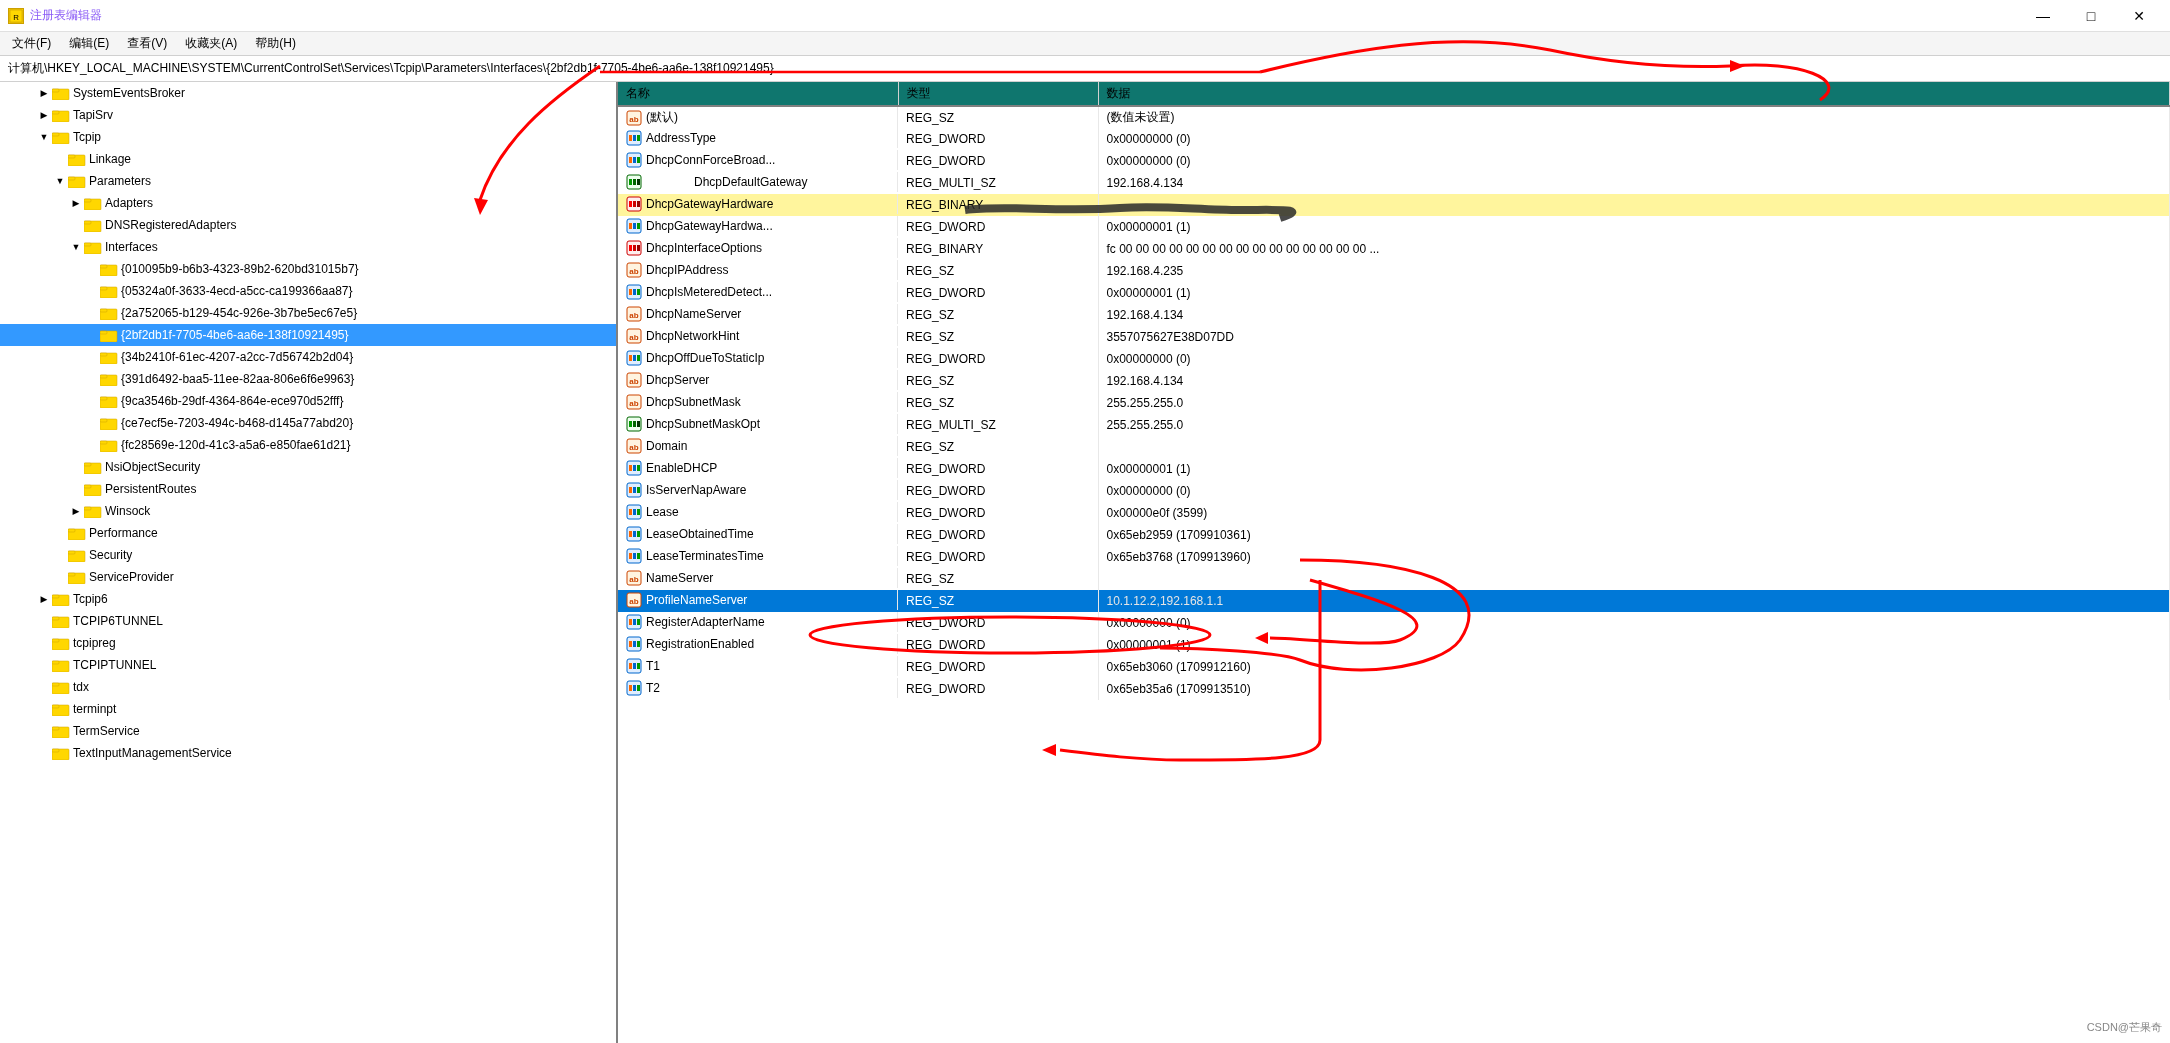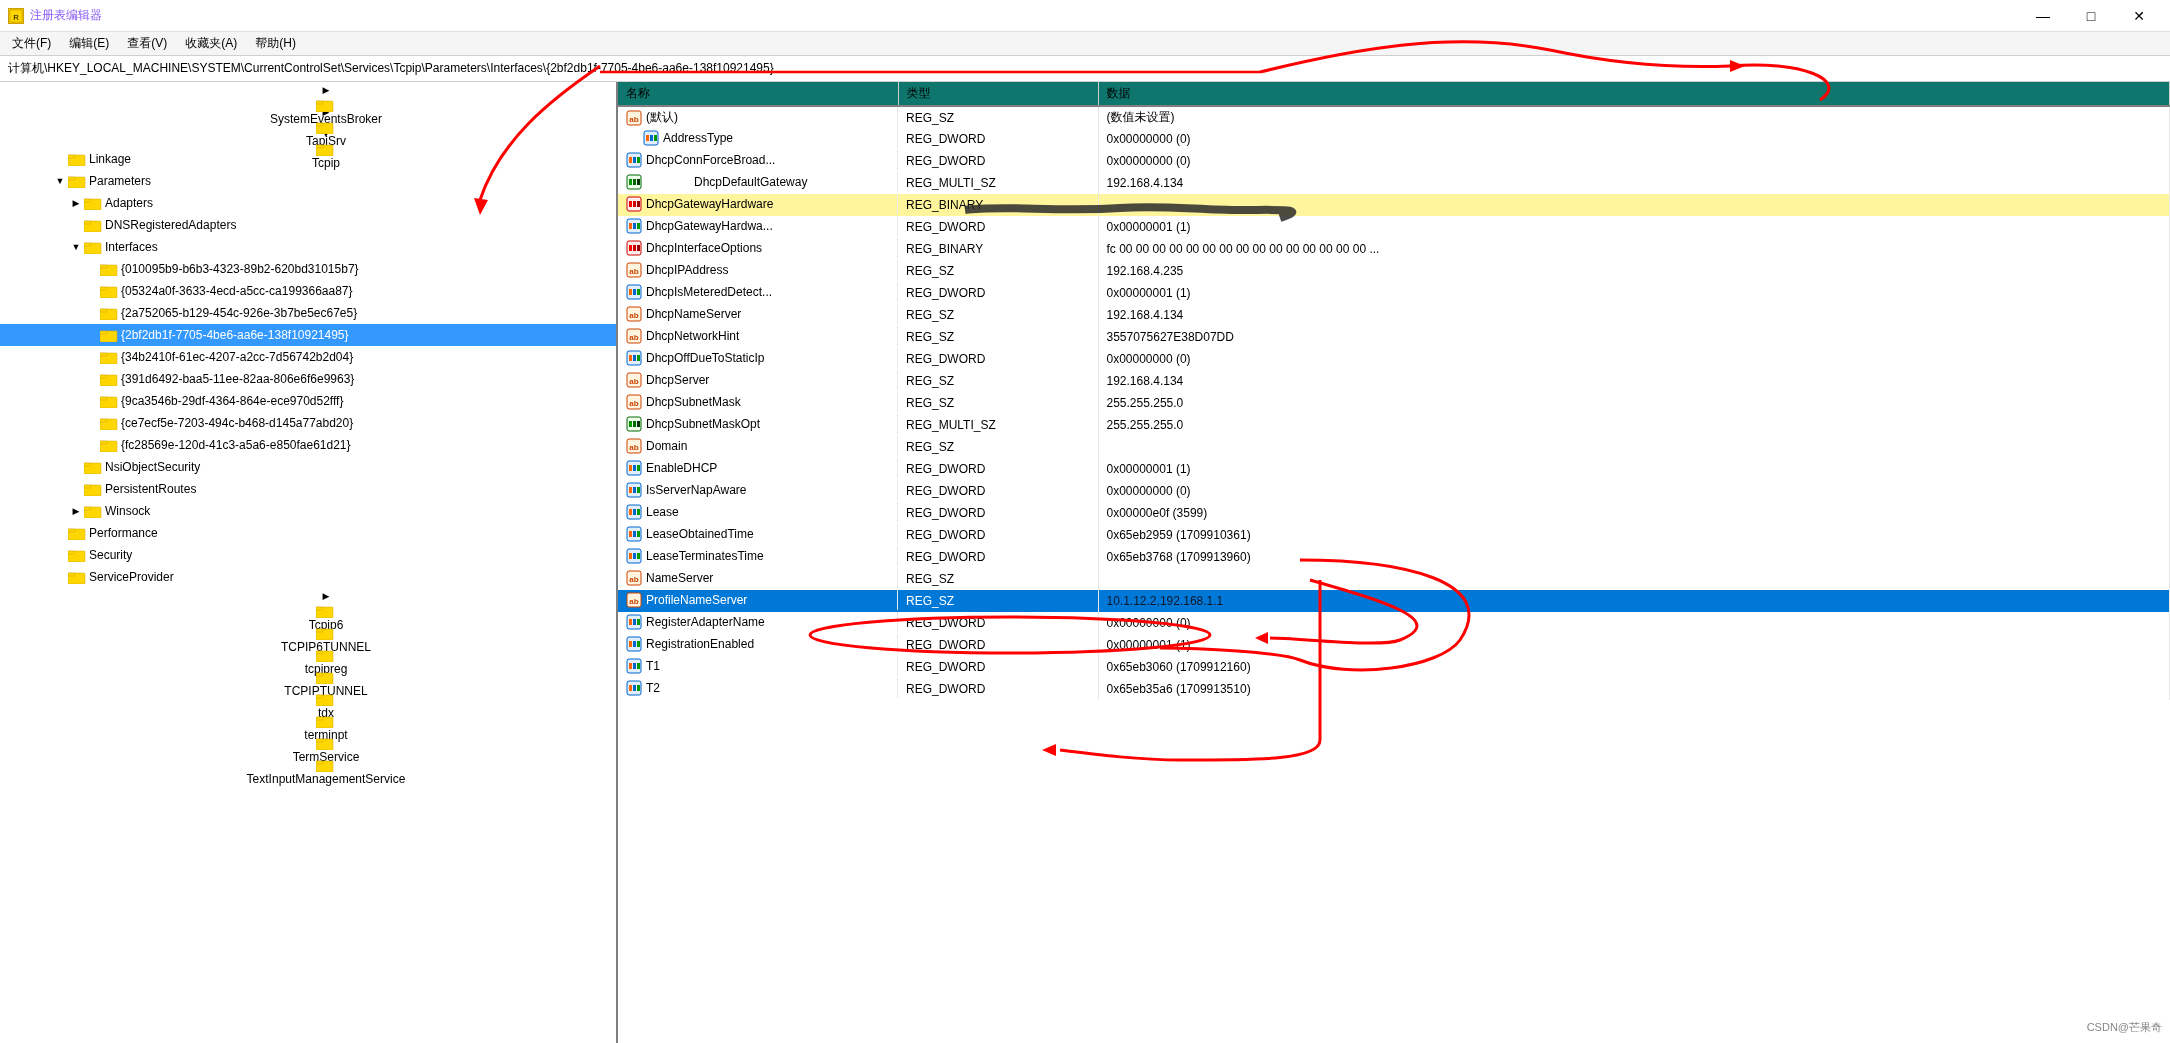--- a/index.html
+++ b/index.html
@@ -133,21 +133,21 @@
       height: 14px;
       margin-right: 3px;
       flex-shrink: 0;
       position: relative;
     }
     .folder-icon svg { width: 18px; height: 14px; }
     .item-label {
       font-size: 12px;
       color: #000;
     }
-    .indent-2 { padding-left: 36px; flex-direction: column; }
+    .indent-2 { padding-left: 36px; }
     .indent-3 { padding-left: 52px; }
     .indent-4 { padding-left: 68px; }
     .indent-5 { padding-left: 84px; }
     
     .reg-table {
       width: 100%;
       border-collapse: collapse;
     }
     .reg-table thead tr {
       background: #0f766e;
@@ -595,21 +595,21 @@
                     <rect x="1" y="1" width="14" height="14" rx="2" fill="#fff4e0" stroke="#cc4400" stroke-width="1"></rect>
                     <text x="8" y="12" font-size="8" text-anchor="middle" fill="#cc4400" font-weight="bold">ab</text>
                   </svg>
                 </div>
                 <span>(默认)</span>
               </td>
               <td>REG_SZ</td>
               <td>(数值未设置)</td>
             </tr>
             <tr>
-              <td style="display: flex; align-items: center; margin-left: 17px;">
+              <td style="display: flex; align-items: center;">
                 <div style="display: inline-flex; align-items: center; justify-content: center; width: 16px; height: 16px; margin-right: 4px; flex-shrink: 0;">
                   <svg width="16" height="16" viewBox="0 0 16 16">
                     <rect x="1" y="1" width="14" height="14" rx="2" fill="#e0eeff" stroke="#0066cc" stroke-width="1"></rect>
                     <rect x="3" y="5" width="3" height="6" fill="#ff6600"></rect>
                     <rect x="7" y="5" width="3" height="6" fill="#0066cc"></rect>
                     <rect x="11" y="5" width="3" height="6" fill="#009900"></rect>
                   </svg>
                 </div>
                 <span>AddressType</span>
               </td>
@@ -906,21 +906,21 @@
               <td style="display: flex; align-items: center;">
                 <div style="display: inline-flex; align-items: center; justify-content: center; width: 16px; height: 16px; margin-right: 4px; flex-shrink: 0;">
                   <svg width="16" height="16" viewBox="0 0 16 16">
                     <rect x="1" y="1" width="14" height="14" rx="2" fill="#fff4e0" stroke="#cc4400" stroke-width="1"></rect>
                     <text x="8" y="12" font-size="8" text-anchor="middle" fill="#cc4400" font-weight="bold">ab</text>
                   </svg>
                 </div>
                 <span style="color: white;">ProfileNameServer</span>
               </td>
               <td style="color: white;">REG_SZ</td>
-              <td style="color: #0f172a;">10.1.12.2,192.168.1.1</td>
+              <td style="color: #e5e5e5;">10.1.12.2,192.168.1.1</td>
             </tr>
             <tr>
               <td style="display: flex; align-items: center;">
                 <div style="display: inline-flex; align-items: center; justify-content: center; width: 16px; height: 16px; margin-right: 4px; flex-shrink: 0;">
                   <svg width="16" height="16" viewBox="0 0 16 16">
                     <rect x="1" y="1" width="14" height="14" rx="2" fill="#e0eeff" stroke="#0066cc" stroke-width="1"></rect>
                     <rect x="3" y="5" width="3" height="6" fill="#ff6600"></rect>
                     <rect x="7" y="5" width="3" height="6" fill="#0066cc"></rect>
                     <rect x="11" y="5" width="3" height="6" fill="#009900"></rect>
                   </svg>

